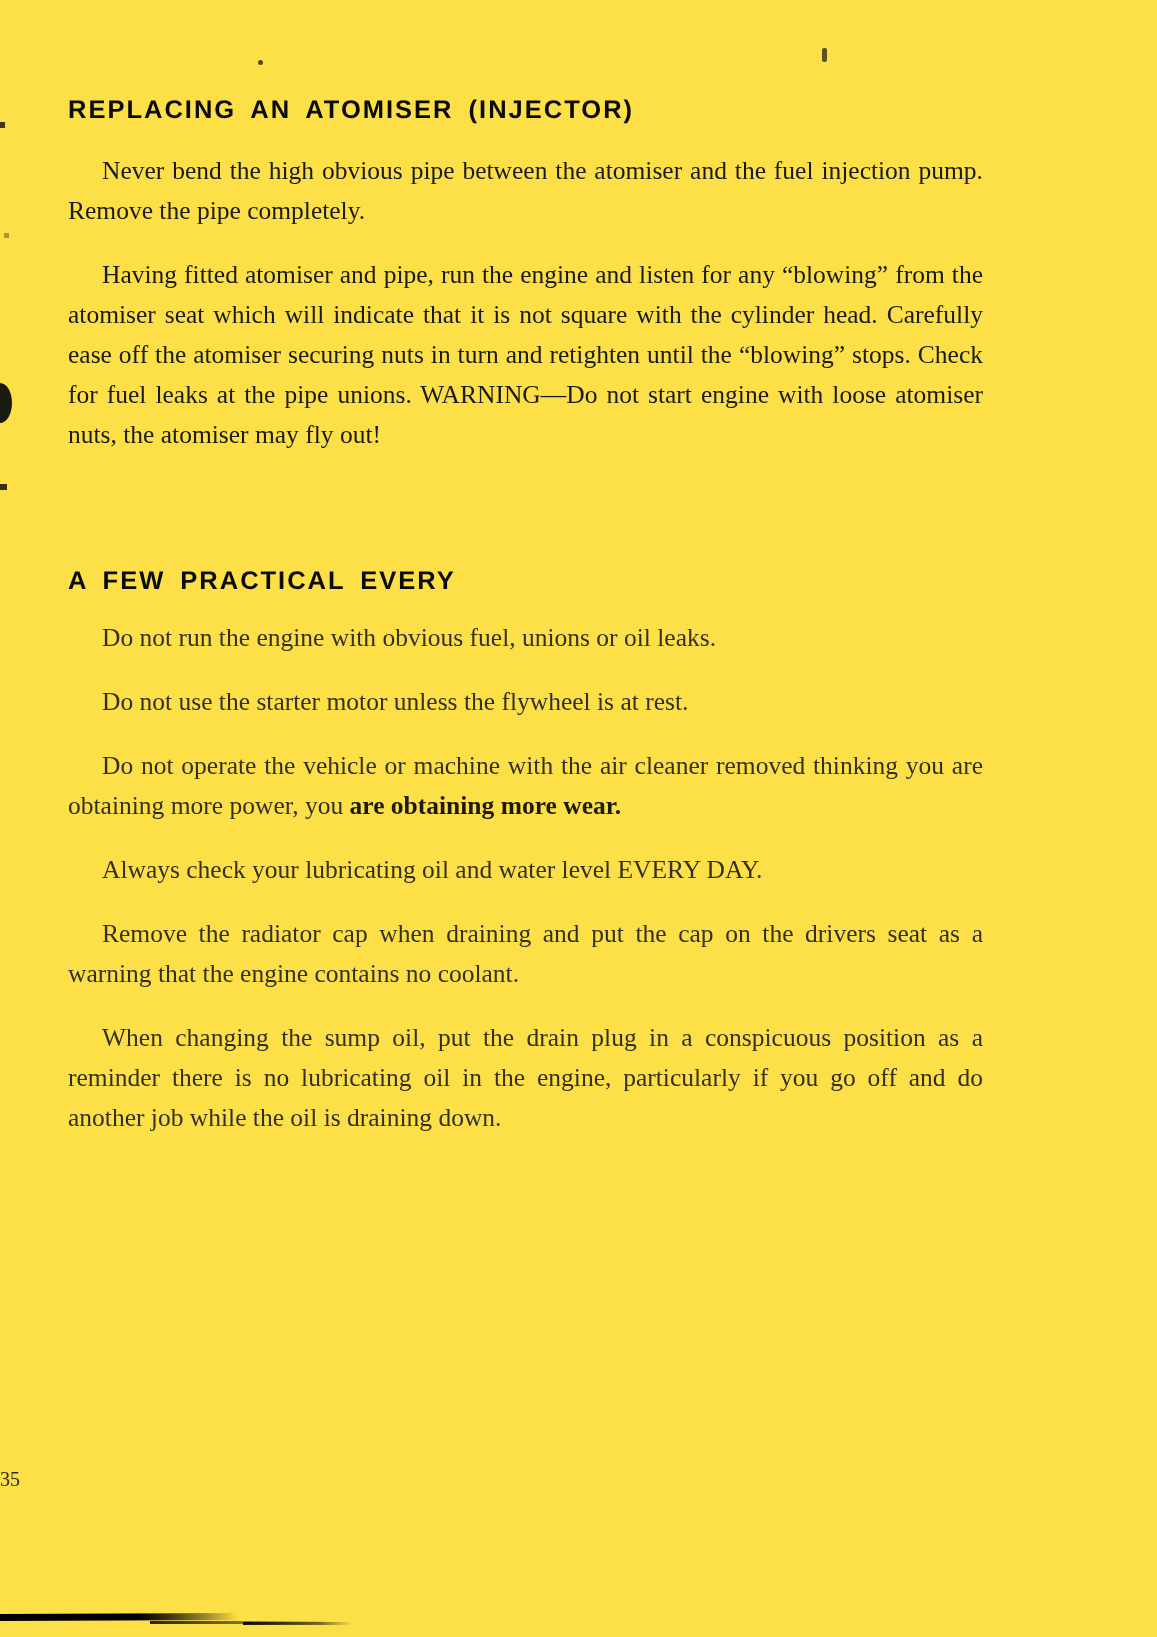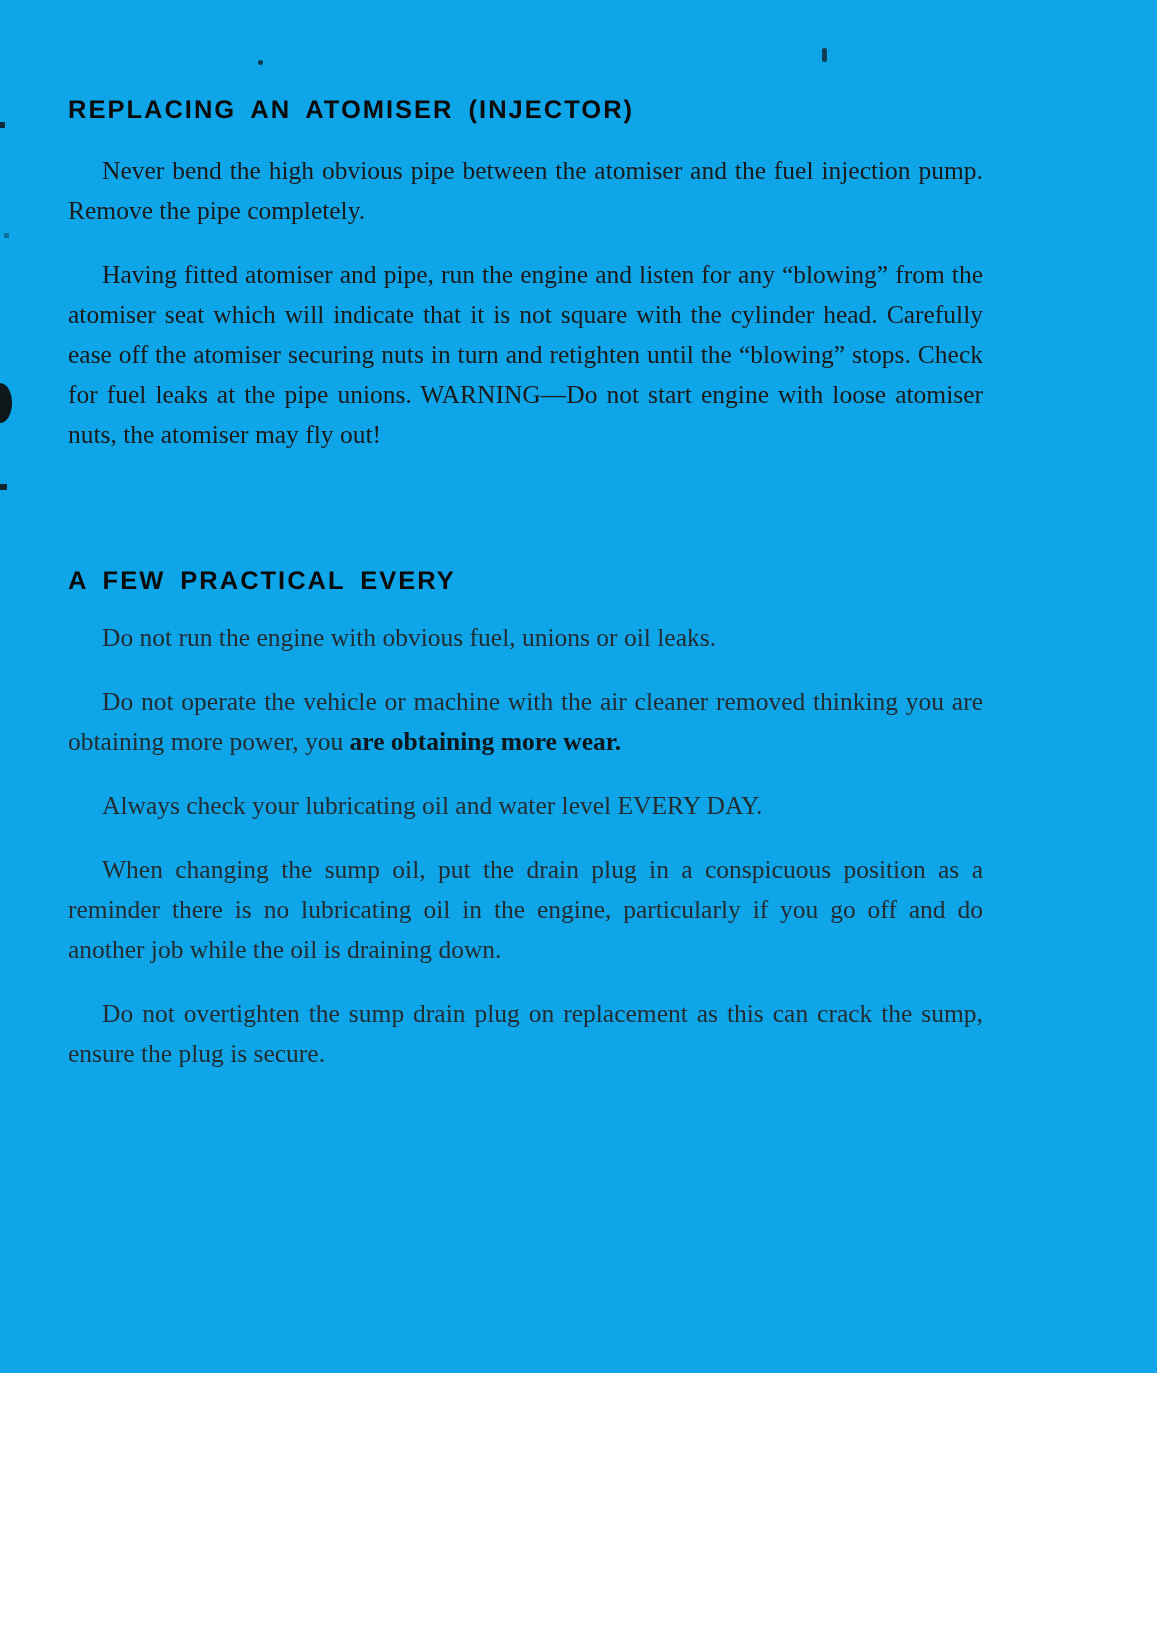--- a/index.html
+++ b/index.html
@@ -3,22 +3,22 @@
 <meta charset="utf-8">
 <style>
   html, body {
     margin: 0;
     padding: 0;
     background: #ffffff;
   }
   .page {
     position: relative;
     width: 1157px;
-    height: 1373px;
-    background: #0ea5e9;
+    height: 1637px;
+    background: #fde047;
     overflow: hidden;
     font-family: "Liberation Serif", "DejaVu Serif", serif;
     color: #161616;
   }
 
   
   .artifact {
     position: absolute;
     background: #0f0f0f;
     pointer-events: none;
@@ -128,38 +128,41 @@
 
     <div class="gap-between-sections"></div>
 
     <section class="hints">
       <h2 class="section-head" id="heading-hints">A FEW PRACTICAL EVERY</h2>
 
       <p class="para">
         <span>Do not run the engine with obvious fuel, unions or oil leaks.</span><b></b><span></span>
       </p>
 
+      <p class="para">
+        <span>Do not use the starter motor unless the flywheel is at rest.</span><b></b><span></span>
+      </p>
 
       <p class="para">
         <span>Do not operate the vehicle or machine with the air cleaner removed thinking you are obtaining more power, you </span><b>are obtaining more wear.</b><span></span>
       </p>
 
       <p class="para">
         <span>Always check your lubricating oil and water level EVERY DAY.</span><b></b><span></span>
       </p>
 
 
+      <p class="para">
+        <span>Remove the radiator cap when draining and put the cap on the drivers seat as a warning that the engine contains no coolant.</span><b></b><span></span>
+      </p>
 
       <p class="para">
         <span>When changing the sump oil, put the drain plug in a conspicuous position as a reminder there is no lubricating oil in the engine, particularly if you go off and do another job while the oil is draining down.</span><b></b><span></span>
       </p>
 
-      <p class="para">
-        <span>Do not overtighten the sump drain plug on replacement as this can crack the sump, ensure the plug is secure.</span><b></b><span></span>
-      </p>
     </section>
   </div>
 
   <div class="page-number">35</div>
 
   <div class="edge-streak"></div>
   <div class="edge-streak-2"></div>
   <div class="edge-streak-3"></div>
 
 </div>

